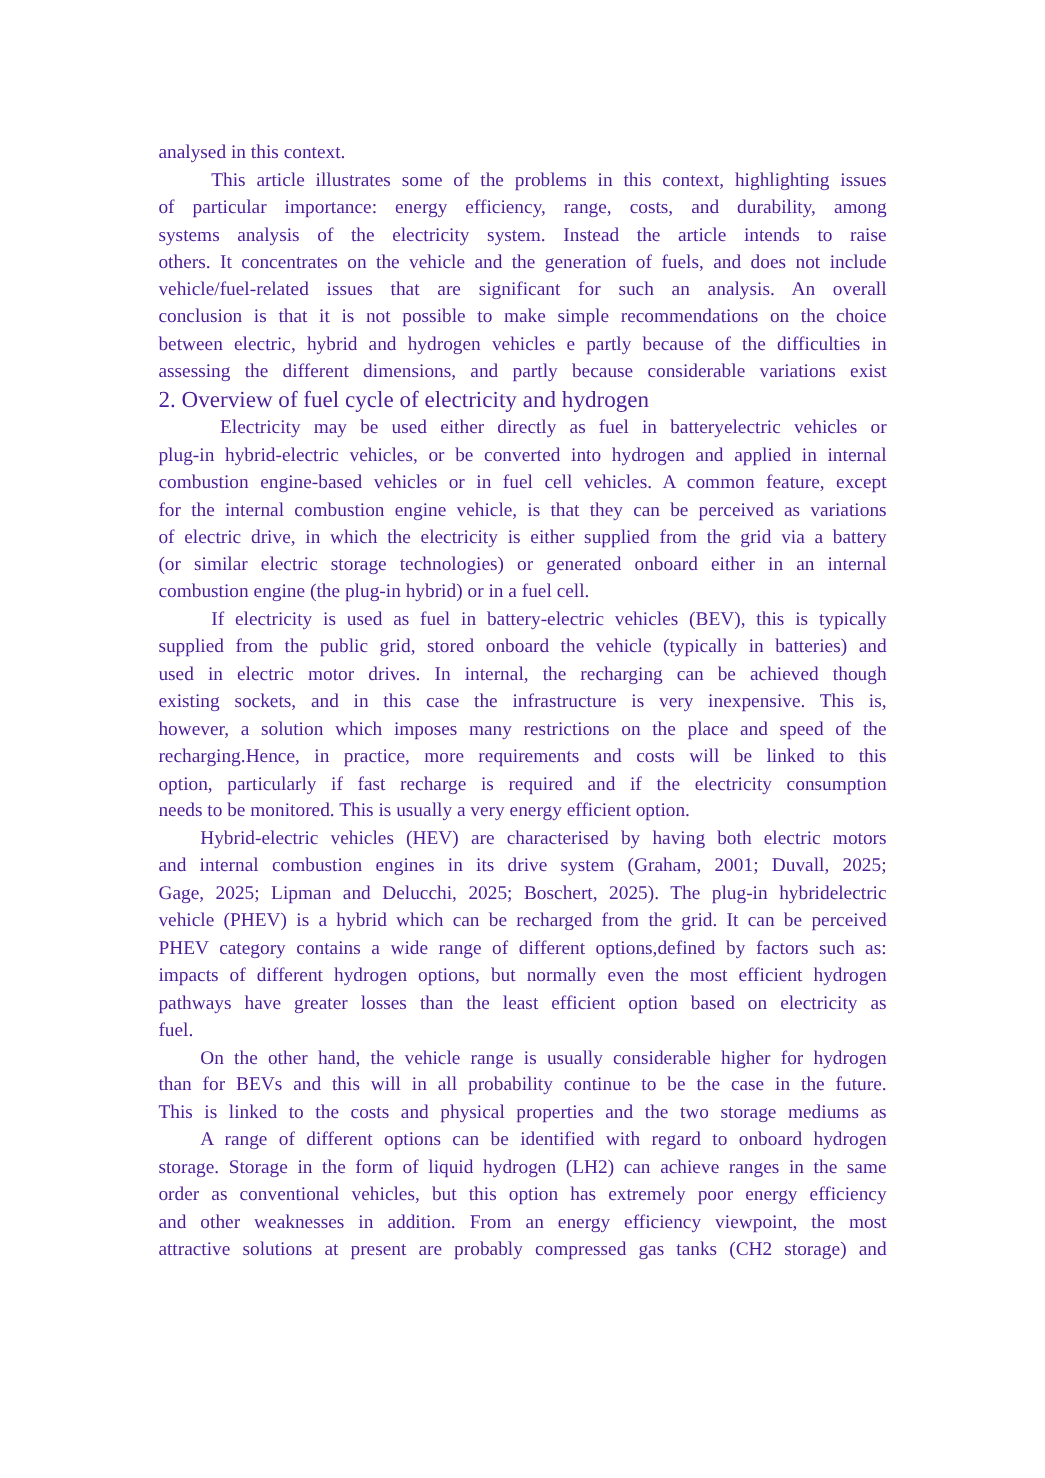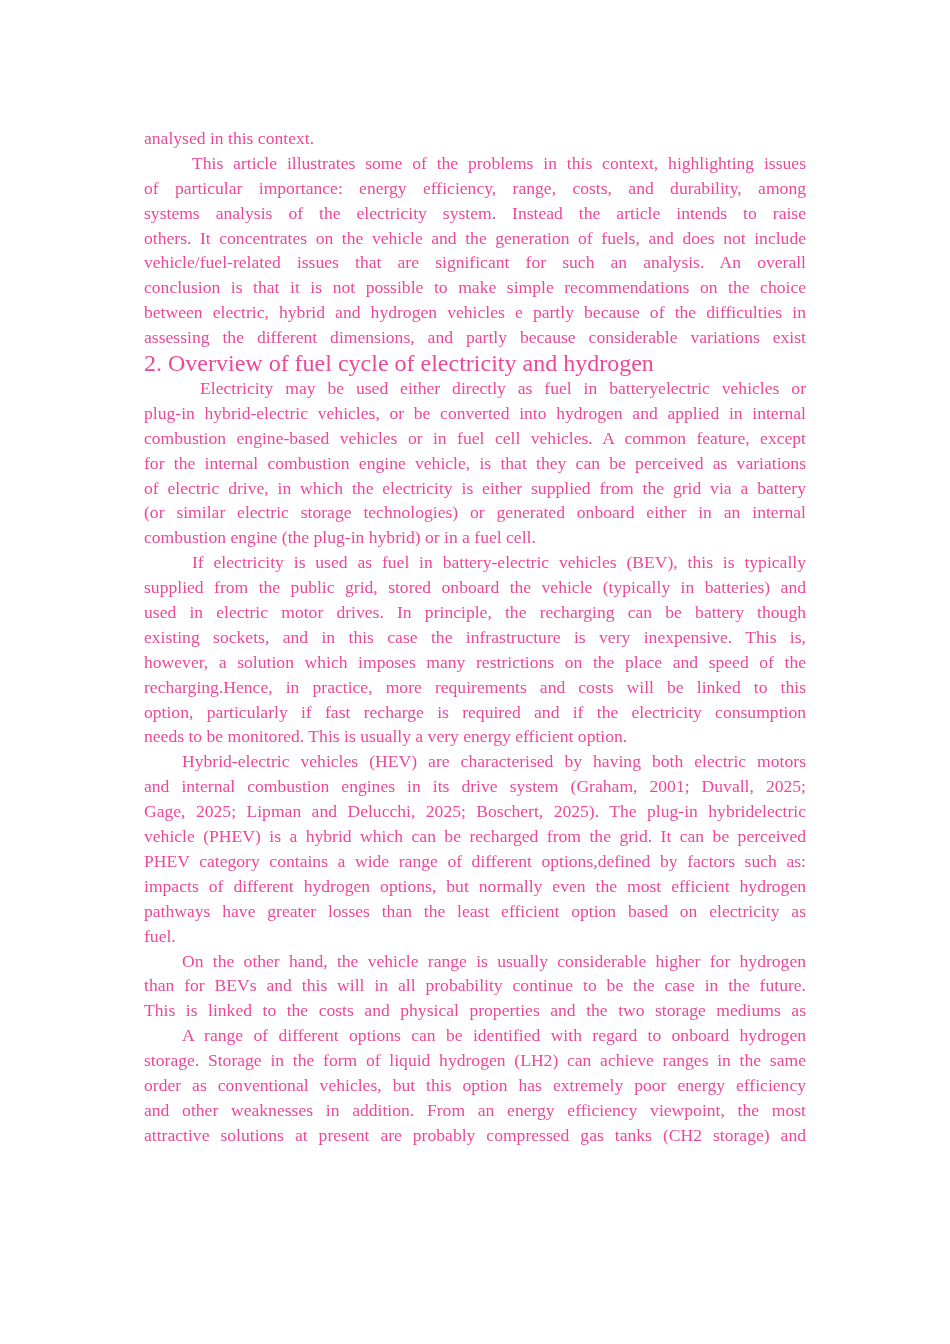--- a/index.html
+++ b/index.html
@@ -1,30 +1,30 @@
 <!DOCTYPE html>
 <html><head>
 <meta charset="utf-8">
 <style>
   html, body { margin: 0; padding: 0; background: #ffffff; }
   body { width: 950px; height: 1344px; position: relative; overflow: hidden; }
   .page {
     position: absolute; left: 144px; top: 126px; width: 662px;
-    font-family: "Liberation Serif", serif; font-size: 17.6px; color: #ec4899;
+    font-family: "Liberation Serif", serif; font-size: 17.6px; color: #4c1d95;
   }
   .line {
     height: 24.9px; line-height: 24.9px; white-space: nowrap;
     text-align: justify; text-align-last: justify;
   }
   .line.last { text-align-last: left; }
   .line.indent { padding-left: 38px; }
   .line.indent2 { padding-left: 48px; }
   .line.indent3 { padding-left: 56px; }
   .heading {
-    height: 26px; line-height: 26px; font-size: 24px; white-space: nowrap;
+    height: 26px; line-height: 26px; font-size: 21px; white-space: nowrap;
     margin-top: 0px;
   }
 </style>
 </head>
 <body>
 
 <div class="page">
   <div id="intro">
       <div>
         <div class="line last">analysed in this context.</div>
@@ -47,21 +47,21 @@
         <div class="line">plug-in hybrid-electric vehicles, or be converted into hydrogen and applied in internal</div>
         <div class="line">combustion engine-based vehicles or in fuel cell vehicles. A common feature, except</div>
         <div class="line">for the internal combustion engine vehicle, is that they can be perceived as variations</div>
         <div class="line">of electric drive, in which the electricity is either supplied from the grid via a battery</div>
         <div class="line">(or similar electric storage technologies) or generated onboard either in an internal</div>
         <div class="line last">combustion engine (the plug-in hybrid) or in a fuel cell.</div>
       </div>
       <div>
         <div class="line indent2">If electricity is used as fuel in battery-electric vehicles (BEV), this is typically</div>
         <div class="line">supplied from the public grid, stored onboard the vehicle (typically in batteries) and</div>
-        <div class="line">used in electric motor drives. In principle, the recharging can be battery though</div>
+        <div class="line">used in electric motor drives. In internal, the recharging can be achieved though</div>
         <div class="line">existing sockets, and in this case the infrastructure is very inexpensive. This is,</div>
         <div class="line">however, a solution which imposes many restrictions on the place and speed of the</div>
         <div class="line">recharging.Hence, in practice, more requirements and costs will be linked to this</div>
         <div class="line">option, particularly if fast recharge is required and if the electricity consumption</div>
         <div class="line last">needs to be monitored. This is usually a very energy efficient option.</div>
       </div>
       <div>
         <div class="line indent">Hybrid-electric vehicles (HEV) are characterised by having both electric motors</div>
         <div class="line">and internal combustion engines in its drive system (Graham, 2001; Duvall, 2025;</div>
         <div class="line">Gage, 2025; Lipman and Delucchi, 2025; Boschert, 2025). The plug-in hybridelectric</div>

